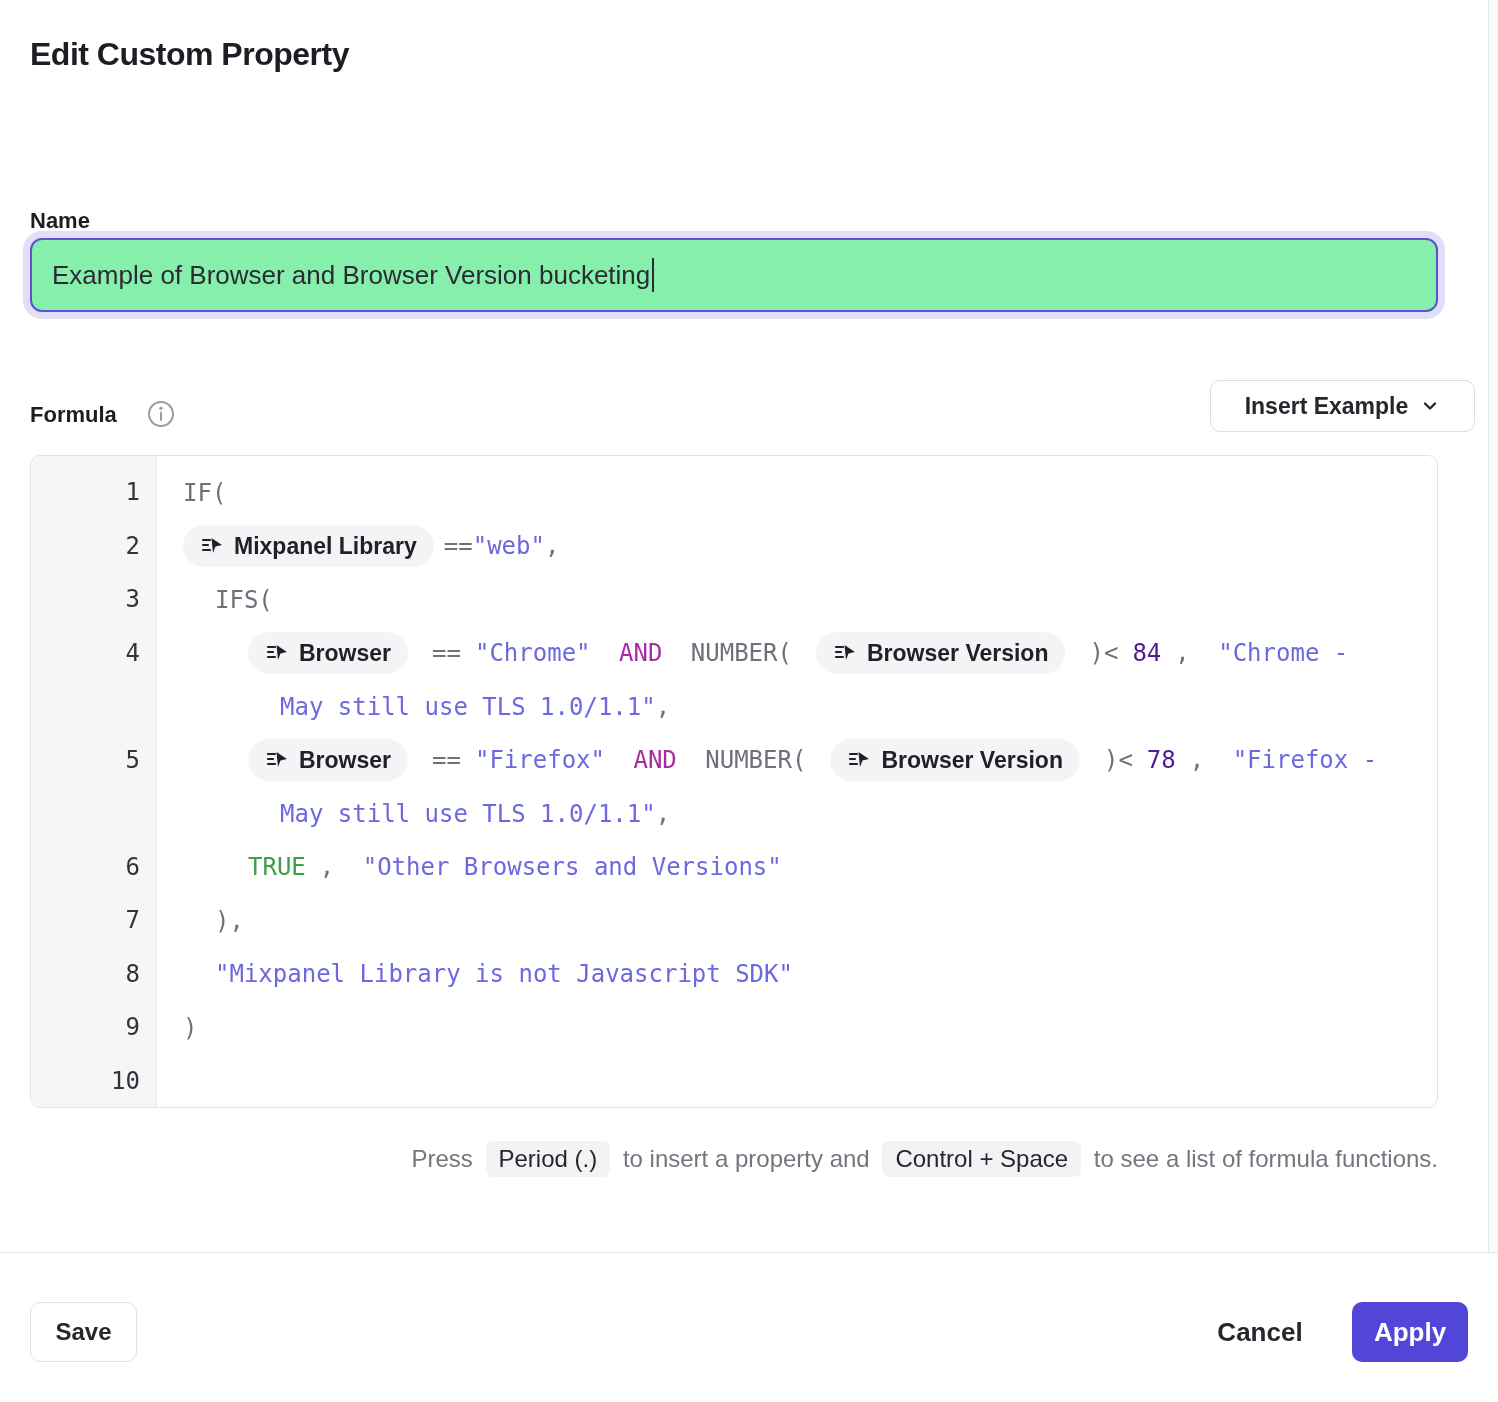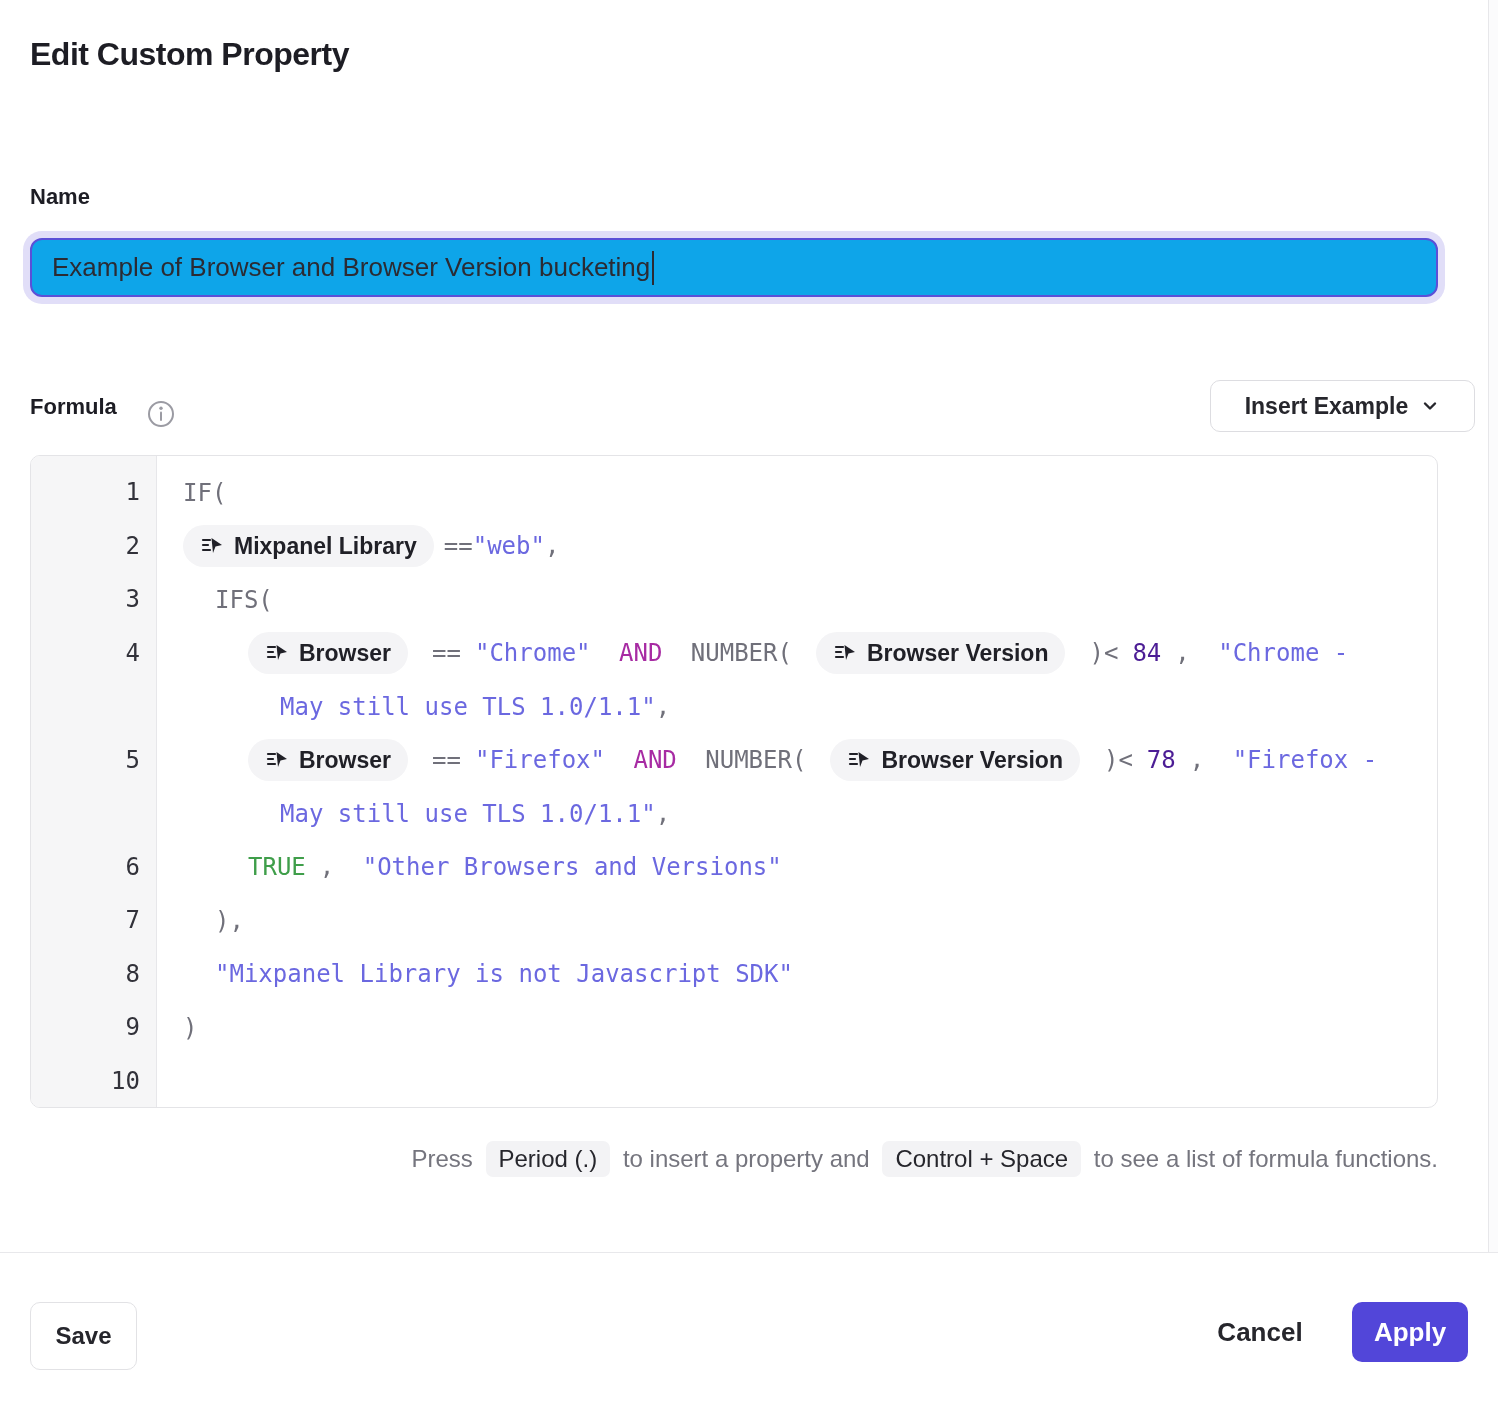--- a/index.html
+++ b/index.html
@@ -14,41 +14,41 @@
   .abs { position:absolute; }
 
   
   .dlg-title {
     left:30px; top:36px;
     font-size:32px; font-weight:700; letter-spacing:-0.5px; color:#1d1d24;
   }
 
   
   .field-label {
-    font-size:22px; font-weight:700; color:#1d1d24;
+    font-size:22px; font-weight:700; color:#1d1d24;margin-top:24px;
   }
   .name-label { left:30px; top:184px; }
   .name-input {
-    left:30px; top:238px; width:1408px; height:59px;
-    background:#0ea5e9;
+    left:30px; top:238px; width:1408px; height:74px;
+    background:#86efac;
     border:2px solid #5b50d7;
     border-radius:12px;
     box-shadow:0 0 0 7px #e1def8;
     display:flex; align-items:center;
     padding:0 20px;
     font-size:26px; color:#2b2b33;
     cursor:text;
   }
   .caret {
     display:inline-block; width:2px; height:34px;
     background:#2b2b33; margin-left:2px;
   }
 
   
-  .formula-label { left:30px; top:394px; }
+  .formula-label { left:30px; top:378px; }
   .info-icon { left:146px; top:399px; width:30px; height:30px; }
   .insert-example {
     left:1172px; top:380px; width:265px; height:52px;
     background:#fff; border:1px solid #dddde1; border-radius:10px;
     display:flex; align-items:center; justify-content:center; gap:12px;
     font-size:23px; font-weight:600; color:#26262c;
     cursor:pointer;
     margin-left:38px;
   }
 
@@ -120,21 +120,21 @@
   }
 
   
   .divider { left:0; top:1252px; width:1498px; height:1px; background:#e8e8eb; }
   .btn {
     display:flex; align-items:center; justify-content:center;
     border-radius:10px; cursor:pointer;
     font-size:24px; font-weight:600;
   }
   .save-btn {
-    left:30px; top:1302px; width:107px; height:68px;
+    left:30px; top:1302px; width:107px; height:60px;
     background:#fff; border:1px solid #e2e2e5; color:#26262c;
   }
   .cancel-btn {
     left:1200px; top:1302px; width:120px; height:60px;
     background:transparent; border:none; color:#26262c;
     font-size:26px;
   }
   .apply-btn {
     left:1352px; top:1302px; width:116px; height:60px;
     background:#5246d9; border:none; color:#ffffff;

